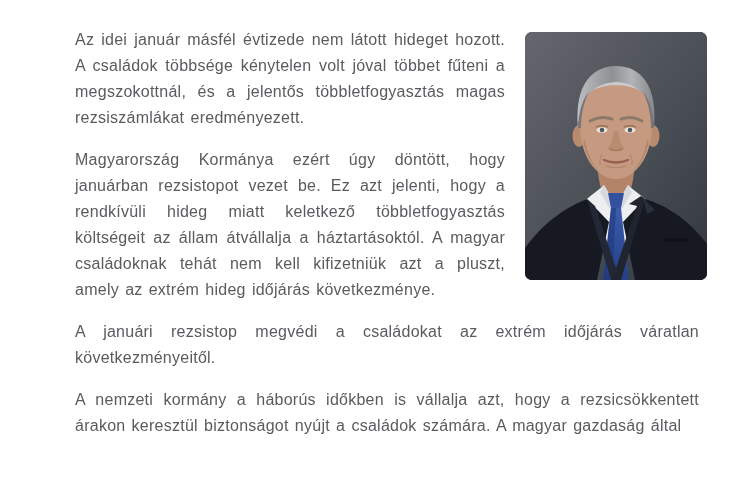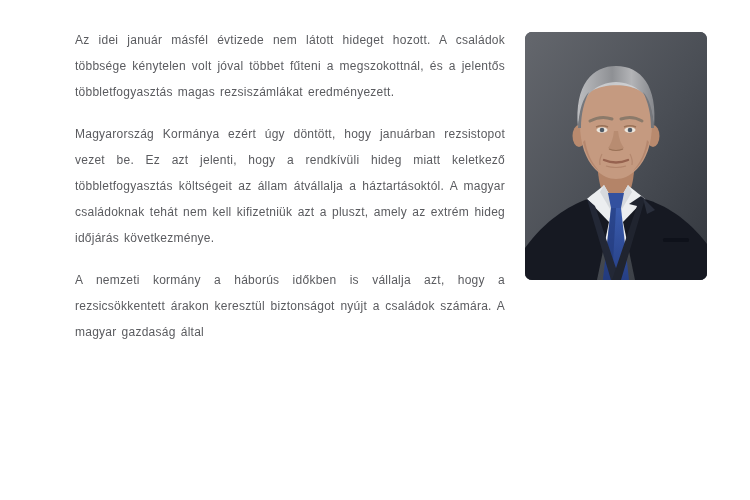--- a/index.html
+++ b/index.html
@@ -28,21 +28,21 @@
     width: 182px;
     height: 248px;
     margin: 5px 0 18px 20px;
     border-radius: 7px;
     overflow: hidden;
     background: var(--photo-background-bottom, #343840);
   }
   .portrait svg { display: block; width: 100%; height: 100%; }
   p.para {
     margin: 0 8px 16px 0;
-    font-size: 12px;
+    font-size: 16px;
     line-height: 26px;
     letter-spacing: 0.25px;
     word-spacing: 1.5px;
     color: var(--body-text, #5a5b5f);
     text-align: justify;
   }
 </style>
 </head>
 <body>
 
@@ -118,15 +118,16 @@
 
         <path d="M79 128 Q91 133 103 128" stroke="#96624f" stroke-width="2.4" fill="none" stroke-linecap="round"></path>
         <path d="M81 134 Q91 137 101 134" stroke="#a97c63" stroke-width="1.2" fill="none" opacity="0.7"></path>
         <path d="M77 122 Q74 128 75 133" stroke="#a97c63" stroke-width="1.2" fill="none" opacity="0.6"></path>
         <path d="M105 122 Q108 128 107 133" stroke="#a97c63" stroke-width="1.2" fill="none" opacity="0.6"></path>
       </svg>
     </figure>
 
     <p class="para">Az idei január másfél évtizede nem látott hideget hozott. A családok többsége kénytelen volt jóval többet fűteni a megszokottnál, és a jelentős többletfogyasztás magas rezsiszámlákat eredményezett.</p>
     <p class="para">Magyarország Kormánya ezért úgy döntött, hogy januárban rezsistopot vezet be. Ez azt jelenti, hogy a rendkívüli hideg miatt keletkező többletfogyasztás költségeit az állam átvállalja a háztartásoktól. A magyar családoknak tehát nem kell kifizetniük azt a pluszt, amely az extrém hideg időjárás következménye.</p>
+    <p class="para">A januári rezsistop megvédi a családokat az extrém időjárás váratlan következményeitől.</p>
     <p class="para">A nemzeti kormány a háborús időkben is vállalja azt, hogy a rezsicsökkentett árakon keresztül biztonságot nyújt a családok számára. A magyar gazdaság által</p>
   </div>
 </div>
 
 </body></html>

